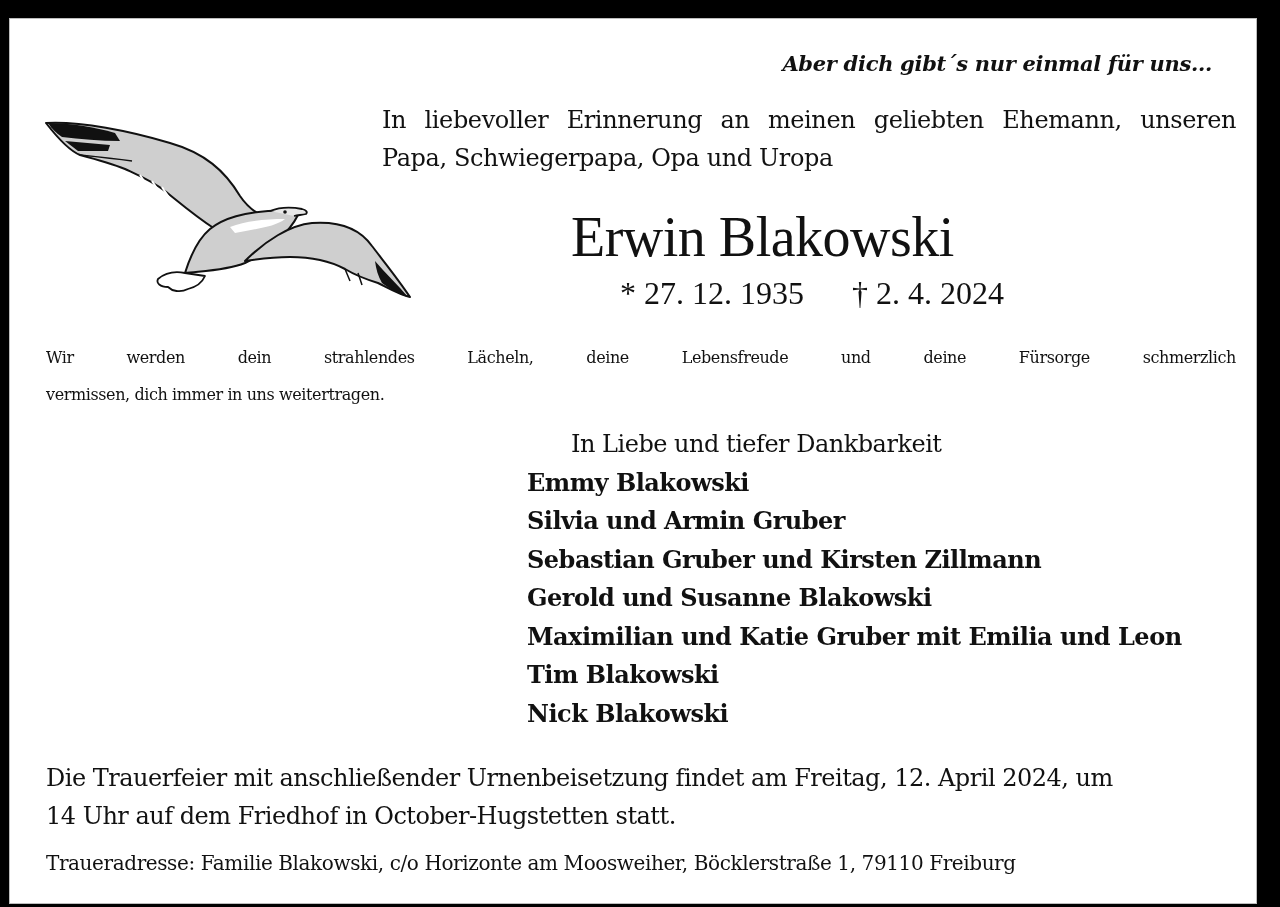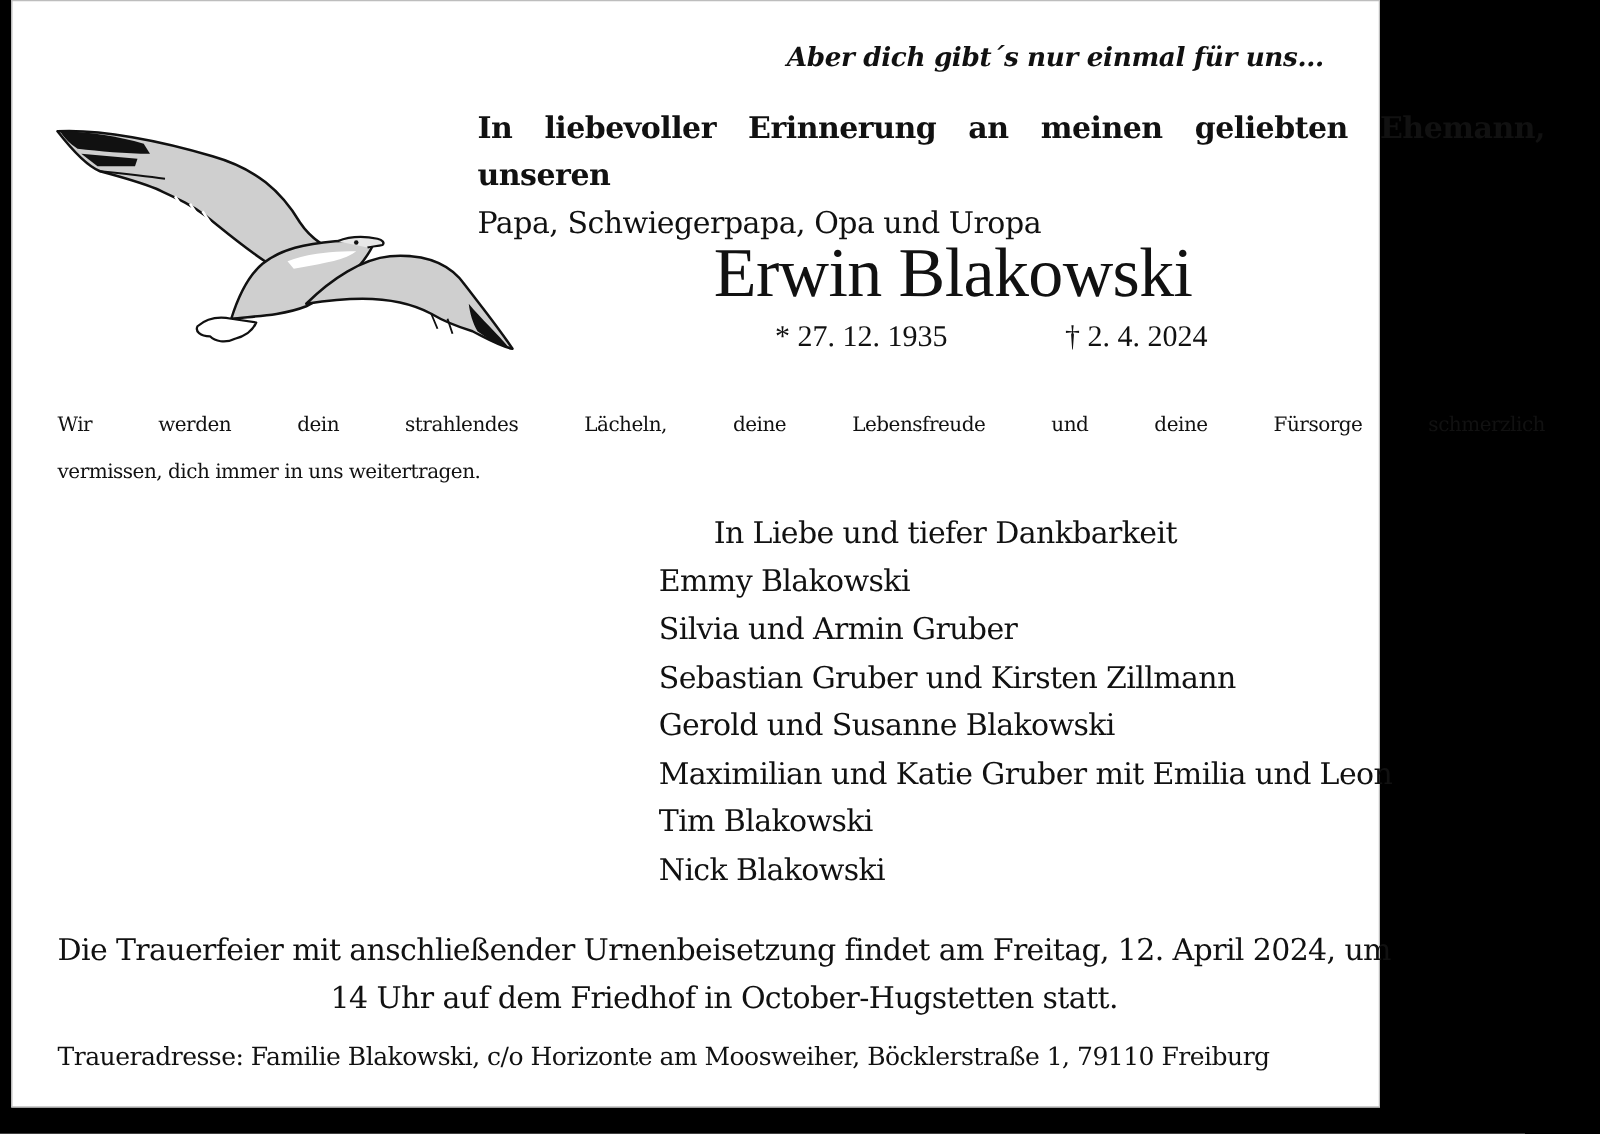--- a/index.html
+++ b/index.html
@@ -6,64 +6,64 @@
     body {
       width: 1280px; height: 907px;
       background: #000;
       position: relative;
       overflow: hidden;
       font-family: "DejaVu Serif", "Liberation Serif", serif;
       color: #111;
     }
     .card {
       position: absolute;
-      left: 9px; top: 0;
-      width: 1095px; height: 886px;
+      left: 9px; top: 18px;
+      width: 1248px; height: 886px;
       background: #fff;
       border: 1px solid #bdbdbd;
       box-sizing: border-box;
     }
     .abs { position: absolute; white-space: nowrap; }
     .motto {
       right: 44px; top: 32px;
       font-style: italic; font-weight: bold;
       font-size: 21px; letter-spacing: -0.3px;
     }
     .bird { left: 30px; top: 92px; width: 372px; height: 194px; }
     .intro {
       left: 372px; top: 82px; width: 854px;
       font-size: 24px; line-height: 38px;
       text-align: justify; white-space: normal;
       letter-spacing: -0.4px;
     }
-    .intro .l1 { display: block; text-align-last: justify; font-weight: bold; }
+    .intro .l1 { display: block; text-align-last: justify; }
     .name {
       left: 561px; top: 186px;
       font-size: 56px; letter-spacing: -0.5px;
       font-family: "Liberation Serif", "DejaVu Serif", serif;
     }
-    .dates { top: 256px; font-size: 24px; font-family: "Liberation Serif", serif; }
+    .dates { top: 256px; font-size: 32px; font-family: "Liberation Serif", serif; }
     .dates.born { left: 610px; }
     .dates.died { left: 842px; }
     .tribute {
       left: 36px; top: 320px; width: 1190px;
       font-size: 16px; line-height: 37px;
       white-space: normal; letter-spacing: -0.4px;
     }
     .tribute .l1 { display: block; text-align: justify; text-align-last: justify; }
     .signers {
       left: 517px; top: 406px;
       font-size: 24px; line-height: 38.5px;
       letter-spacing: -0.5px;
     }
     .signers .lead { font-weight: normal; margin-left: 44px; }
-    .signers .person { font-weight: normal; display: block; }
+    .signers .person { font-weight: bold; display: block; }
     .service {
       left: 36px; top: 740px;
-      font-size: 24px; line-height: 38px; letter-spacing: -0.5px; text-align: center;
+      font-size: 24px; line-height: 38px; letter-spacing: -0.5px;
     }
     .service span { display: block; }
     .address {
       left: 36px; top: 832px;
       font-size: 20px; letter-spacing: -0.4px;
     }
   </style>
 </head>
 <body>
 

